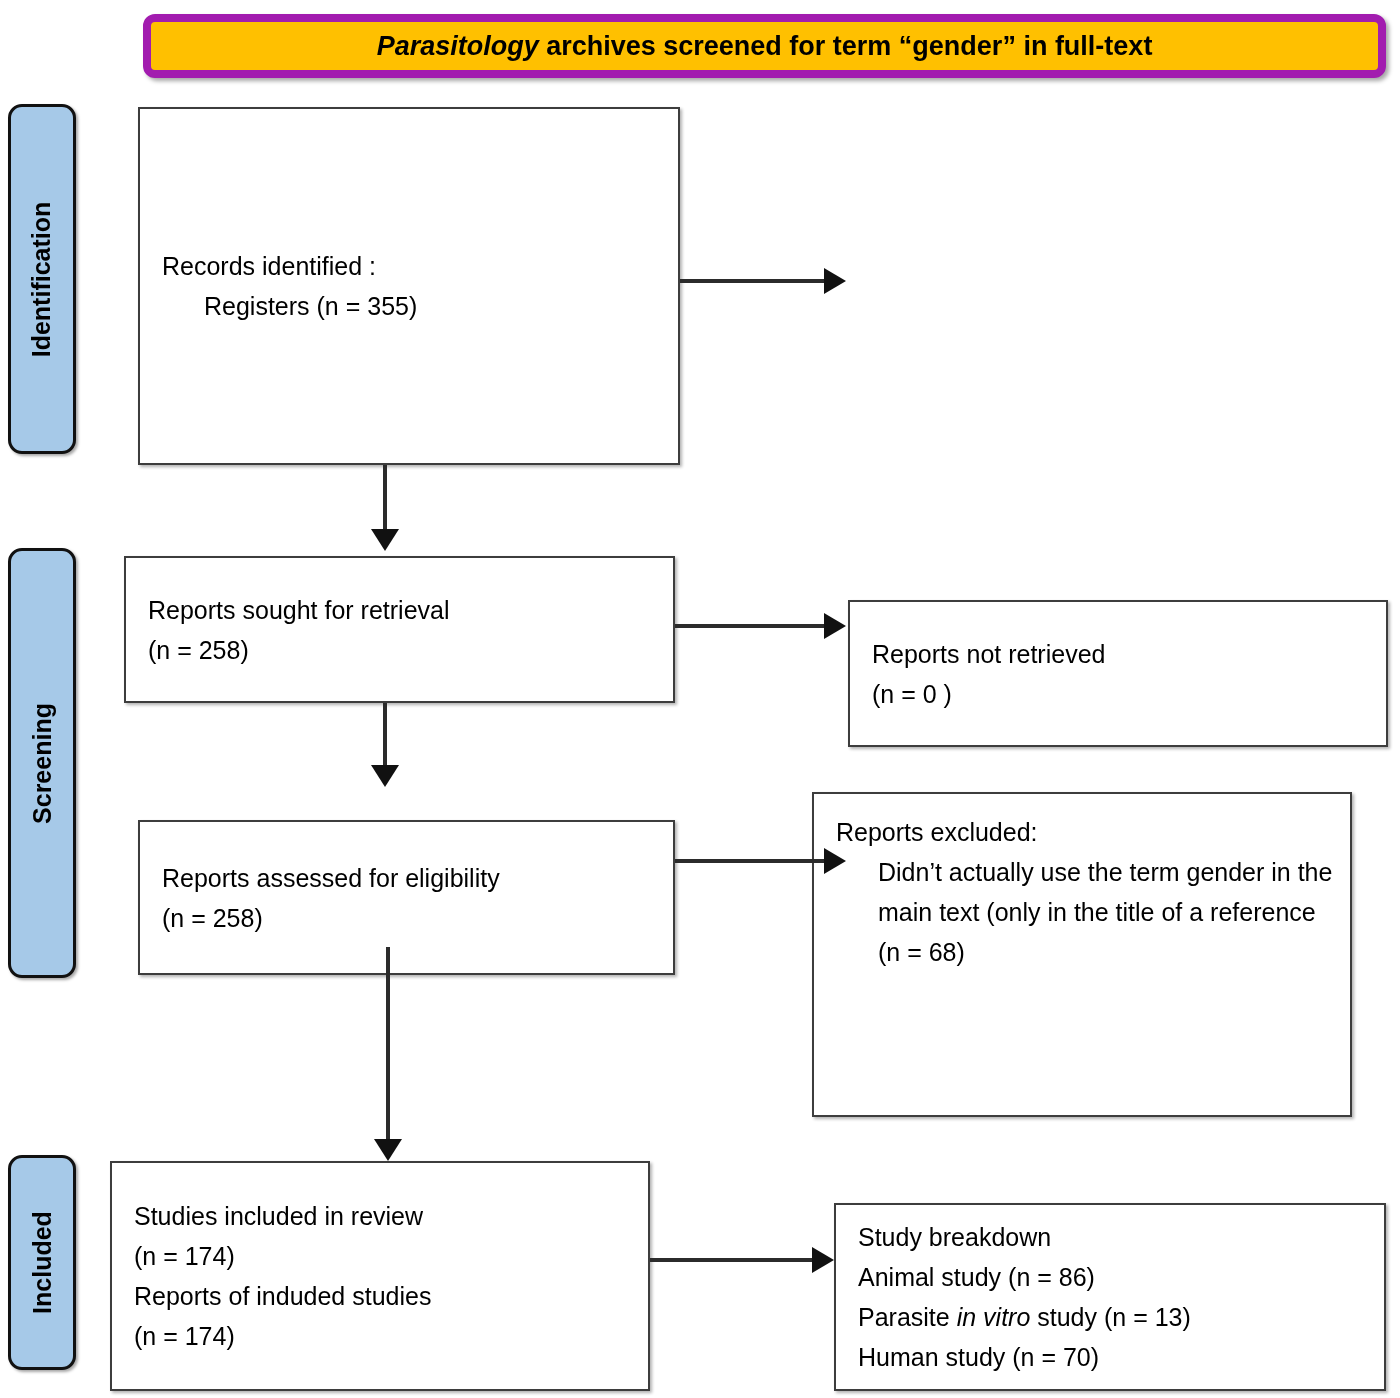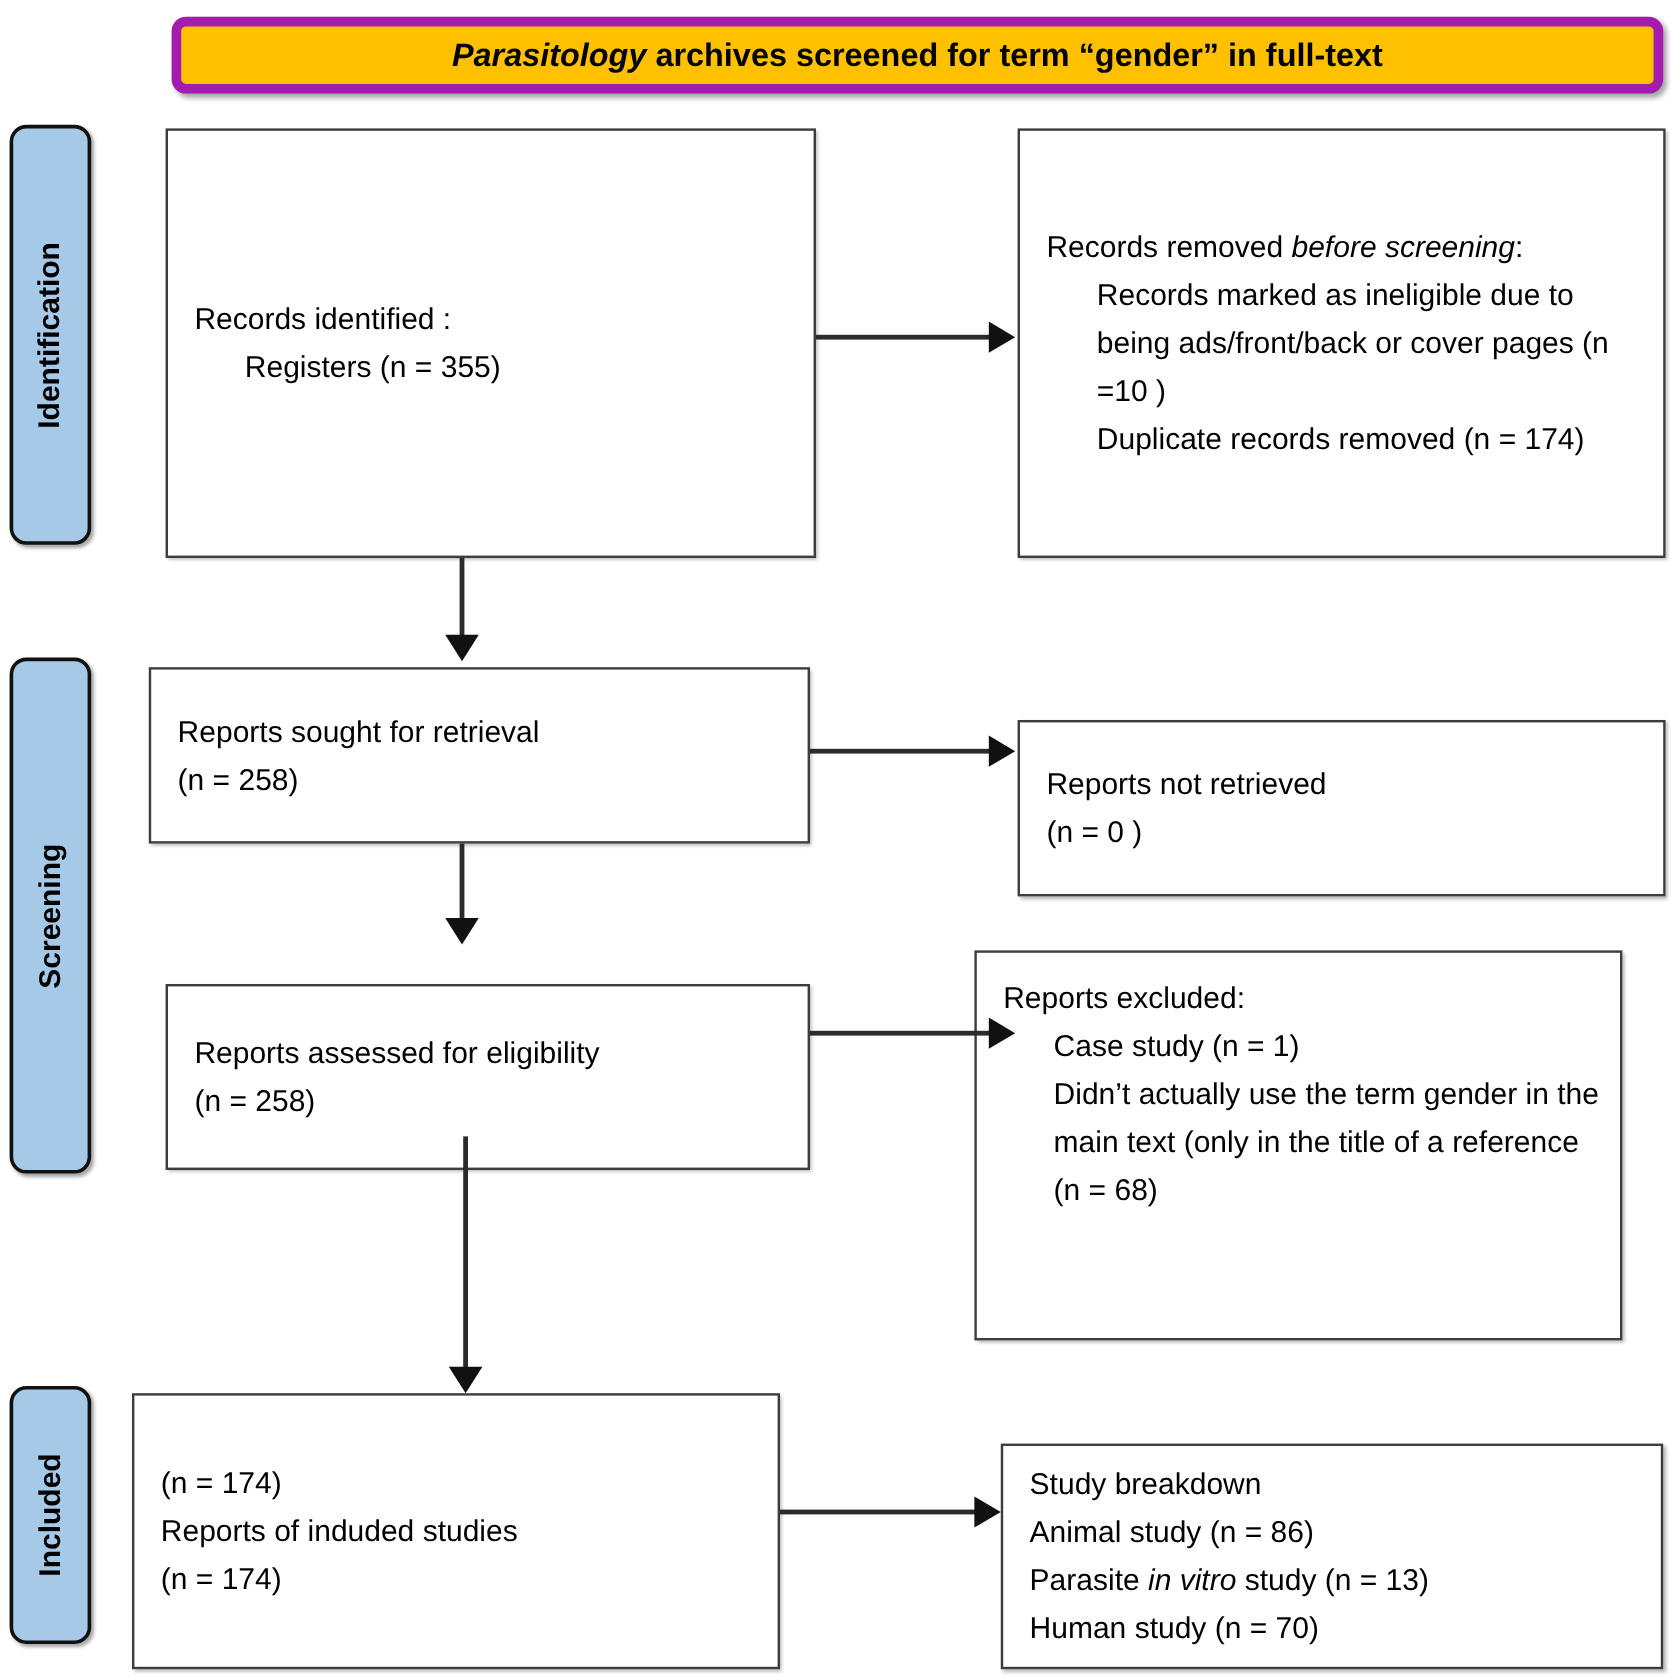--- a/index.html
+++ b/index.html
@@ -175,27 +175,20 @@
     <span class="phase-label">Included</span>
   </div>
 
   <div class="flow-box" id="box-identified">
     <div class="box-inner vcenter">
       <div class="line">Records identified :</div>
       <div class="line indent">Registers (n = 355)</div>
     </div>
   </div>
 
-  <div class="flow-box" id="box-removed">
-    <div class="box-inner vcenter">
-      <div class="line wrap"><span>Records removed </span><span class="ital">before screening</span><span>:</span></div>
-      <div class="line wrap indent">Records marked as ineligible due to being ads/front/back or cover pages (n =10 )</div>
-      <div class="line wrap indent">Duplicate records removed (n = 174)</div>
-    </div>
-  </div>
 
   <div class="flow-box" id="box-sought">
     <div class="box-inner vcenter">
       <div class="line">Reports sought for retrieval</div>
       <div class="line">(n = 258)</div>
     </div>
   </div>
 
   <div class="flow-box" id="box-not-retrieved">
     <div class="box-inner vcenter">
@@ -207,27 +200,27 @@
   <div class="flow-box" id="box-assessed">
     <div class="box-inner vcenter">
       <div class="line">Reports assessed for eligibility</div>
       <div class="line">(n = 258)</div>
     </div>
   </div>
 
   <div class="flow-box" id="box-excluded">
     <div class="box-inner vtop">
       <div class="line">Reports excluded:</div>
-      <div class="line indent">Case study  (n = 1)</div>
       <div class="line wrap indent">Didn’t actually use the term gender in the main text (only in the title of a reference (n = 68)</div>
     </div>
   </div>
 
   <div class="flow-box" id="box-included-review">
     <div class="box-inner vcenter">
+      <div class="line">Studies included in review</div>
       <div class="line">(n = 174)</div>
       <div class="line">Reports of induded studies</div>
       <div class="line">(n = 174)</div>
     </div>
   </div>
 
   <div class="flow-box" id="box-breakdown">
     <div class="box-inner vcenter">
       <div class="line">Study breakdown</div>
       <div class="line">Animal study  (n = 86)</div>

